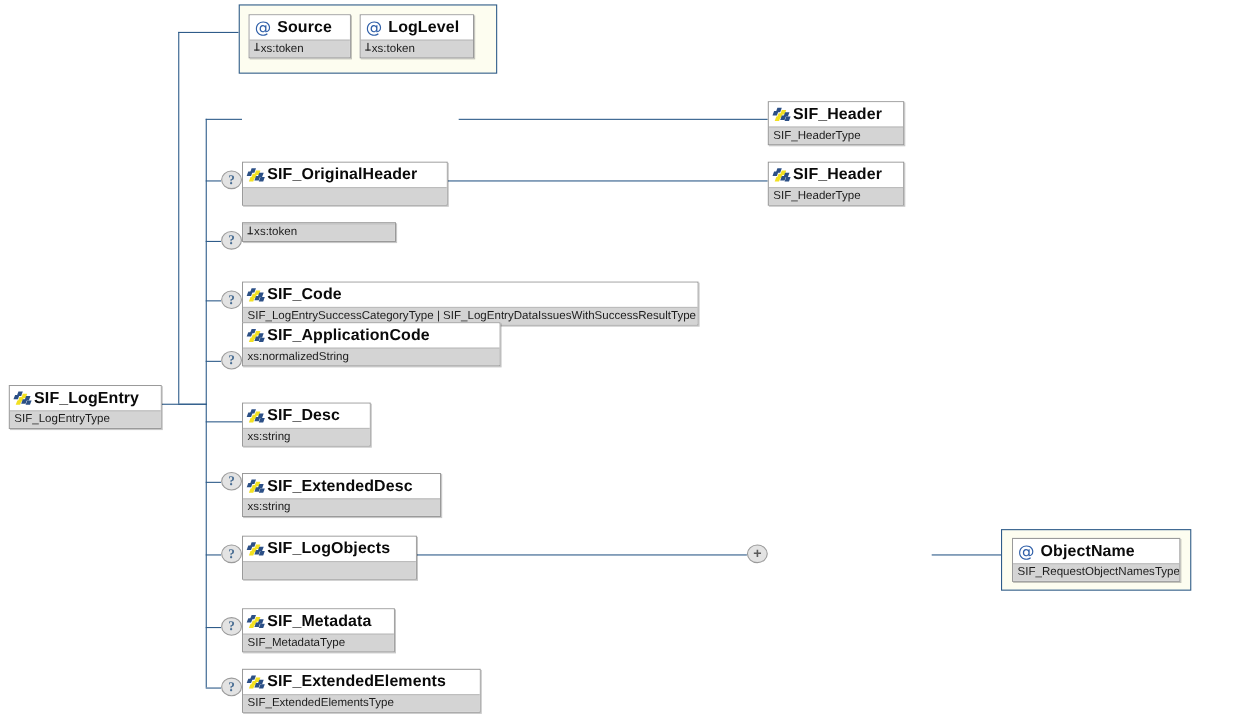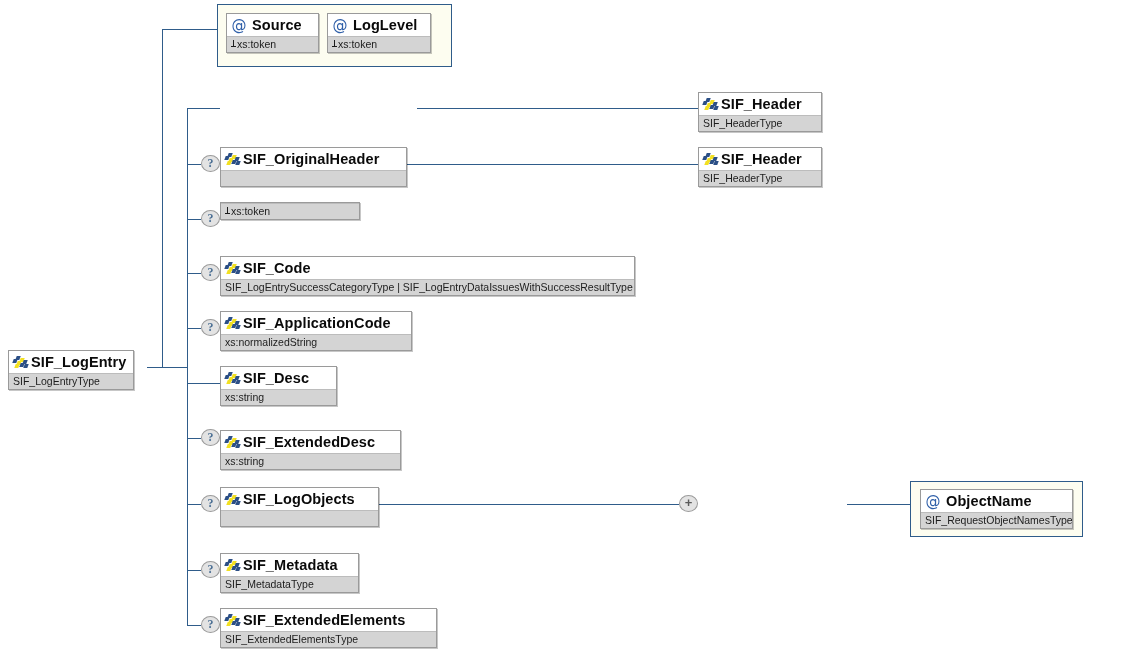--- a/index.html
+++ b/index.html
@@ -198,21 +198,21 @@
     </div>
     <div class="node attr" style="left:109px; top:8px; width:104px;">
       <div class="title">
         <span class="icon-at">@</span>
         <span class="label">LogLevel</span>
       </div>
       <div class="subtitle"><span class="arrow-down"></span><span>xs:token</span></div>
     </div>
   </div>
 
-  <div class="node" style="left:8px; top:350px; width:126px;">
+  <div class="node" style="left:8px; top:350px; width:139px;">
     <div class="title">
       <span class="icon-el">
         <i class="b1"></i>
           <i class="b2"></i>
           <i class="y1"></i>
           <i class="y2"></i>
           <i class="b3"></i>
           <i class="b4"></i>
           <i class="y3"></i>
           <i class="b5"></i>
@@ -290,21 +290,21 @@
           <i class="b4"></i>
           <i class="y3"></i>
           <i class="b5"></i>
       </span>
       <span class="label">SIF_Code</span>
     </div>
     <div class="subtitle">SIF_LogEntrySuccessCategoryType | SIF_LogEntryDataIssuesWithSuccessResultType | ...</div>
   </div>
 
   <div class="marker" style="left:201px; top:319px;">?</div>
-  <div class="node" style="left:220px; top:311px; width:192px;">
+  <div class="node" style="left:220px; top:293px; width:235px;">
     <div class="title">
       <span class="icon-el">
         <i class="b1"></i>
           <i class="b2"></i>
           <i class="y1"></i>
           <i class="y2"></i>
           <i class="b3"></i>
           <i class="b4"></i>
           <i class="y3"></i>
           <i class="b5"></i>

